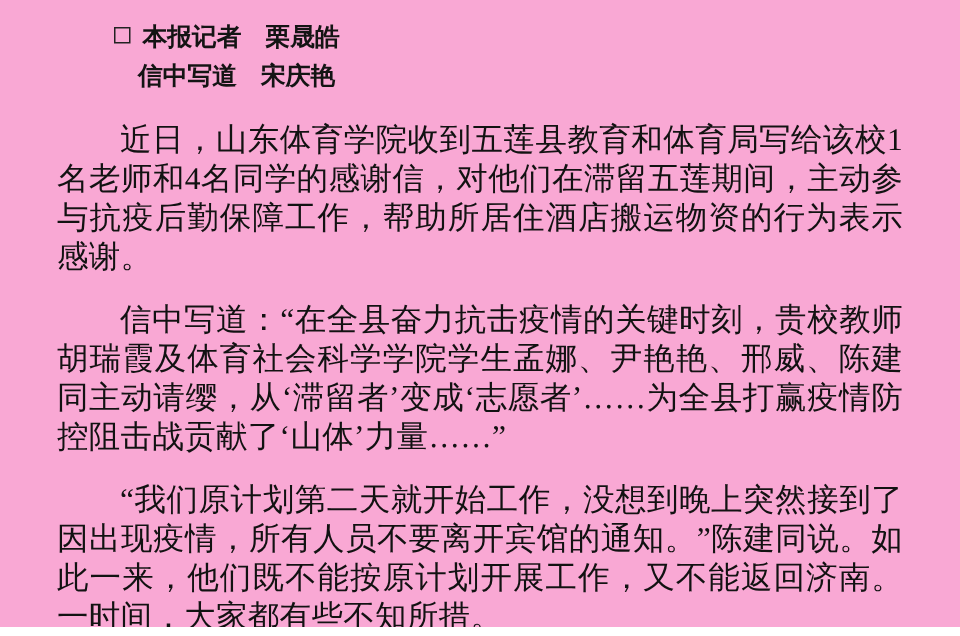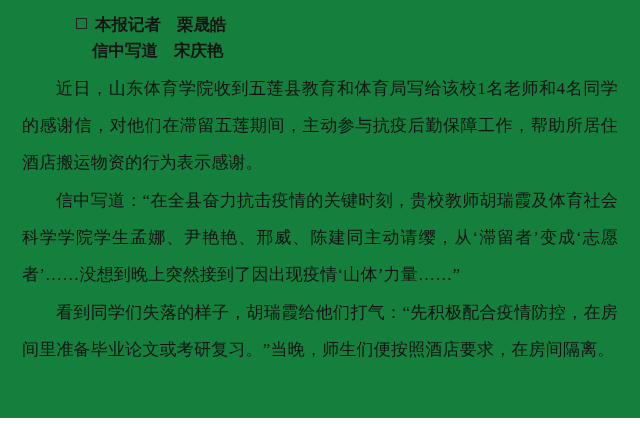--- a/index.html
+++ b/index.html
@@ -13,21 +13,21 @@
     font-family: "Liberation Serif", "DejaVu Serif", serif;
     color: #1a1a1a;
     overflow: hidden;
   }
   .page {
     position: relative;
     width: 640px;
     height: 424px;
     box-sizing: border-box;
     padding: 10px 22px 0 22px;
-    background: #15803d;
+    background: #f9a8d4;
   }
   .byline-block {
     margin-top: 2px;
   }
   .byline-line {
     font-size: 16.5px;
     line-height: 26px;
     font-weight: 700;
     color: #141414;
     white-space: nowrap;
@@ -48,23 +48,23 @@
     top: -1px;
   }
   .name-gap {
     display: inline-block;
     width: 16px;
   }
   .body-block {
     margin-top: 6px;
   }
   p.para {
-    margin: 0;
-    font-size: 17px;
-    line-height: 37px;
+    margin: 16px;
+    font-size: 21px;
+    line-height: 26px;
     text-indent: 2em;
     text-align: justify;
     text-justify: inter-ideograph;
     letter-spacing: 0.2px;
     color: #121212;
     word-break: break-all;
   }
   p.para + p.para {
     margin-top: 1px;
   }
@@ -86,18 +86,19 @@
     <div class="byline-line first">
       <span class="square-mark"></span><span>本报记者</span><span class="name-gap"></span><span>栗晟皓</span>
     </div>
     <div class="byline-line second">
       <span>信中写道</span><span class="name-gap"></span><span>宋庆艳</span>
     </div>
   </div>
 
   <div class="body-block">
     <p class="para">近日，山东体育学院收到五莲县教育和体育局写给该校1名老师和4名同学的感谢信，对他们在滞留五莲期间，主动参与抗疫后勤保障工作，帮助所居住酒店搬运物资的行为表示感谢。</p>
-    <p class="para">信中写道：“在全县奋力抗击疫情的关键时刻，贵校教师胡瑞霞及体育社会科学学院学生孟娜、尹艳艳、邢威、陈建同主动请缨，从‘滞留者’变成‘志愿者’……没想到晚上突然接到了因出现疫情‘山体’力量……”</p>
+    <p class="para">信中写道：“在全县奋力抗击疫情的关键时刻，贵校教师胡瑞霞及体育社会科学学院学生孟娜、尹艳艳、邢威、陈建同主动请缨，从‘滞留者’变成‘志愿者’……为全县打赢疫情防控阻击战贡献了‘山体’力量……”</p>
+    <p class="para">“我们原计划第二天就开始工作，没想到晚上突然接到了因出现疫情，所有人员不要离开宾馆的通知。”陈建同说。如此一来，他们既不能按原计划开展工作，又不能返回济南。一时间，大家都有些不知所措。</p>
     <p class="para">看到同学们失落的样子，胡瑞霞给他们打气：“先积极配合疫情防控，在房间里准备毕业论文或考研复习。”当晚，师生们便按照酒店要求，在房间隔离。</p>
   </div>
 
   <div class="clip-bottom"></div>
 </div>
 
 </body></html>

